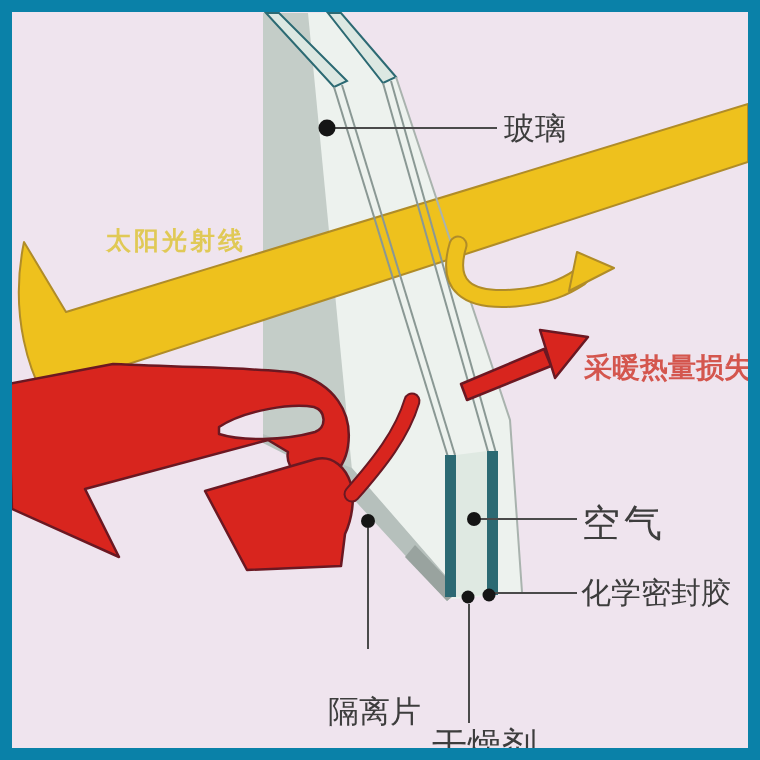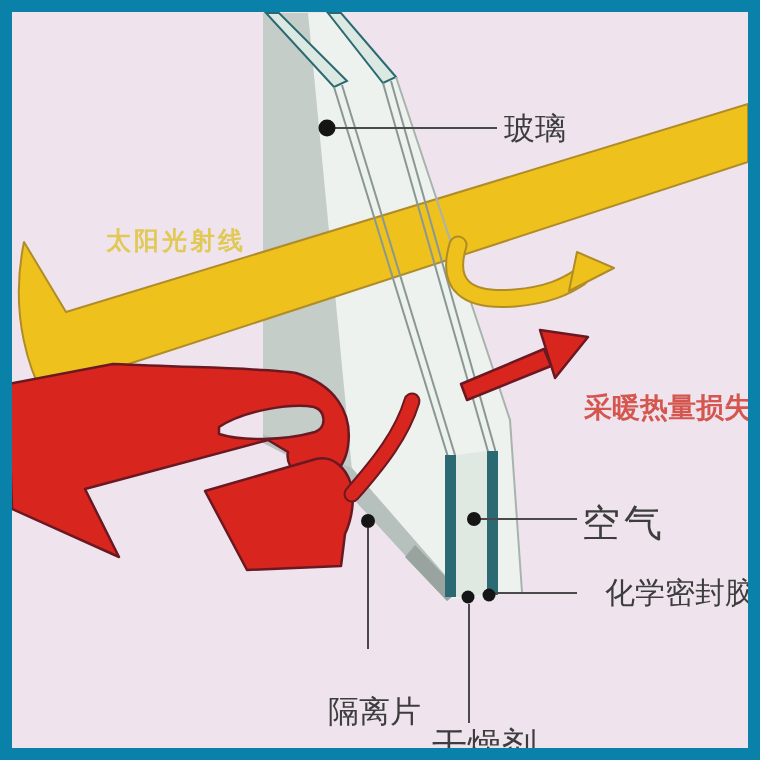--- a/index.html
+++ b/index.html
@@ -28,23 +28,23 @@
   .sun-over{stroke:var(--sun,#eec11d);stroke-width:15;fill:none;stroke-linecap:round;}
   .heat{fill:var(--heat,#d8251e);stroke:#6b1822;stroke-width:2.5;stroke-linejoin:round;}
   .heat-tail-under{stroke:#6b1822;stroke-width:17;fill:none;stroke-linecap:round;}
   .heat-tail-over{stroke:var(--heat,#d8251e);stroke-width:13;fill:none;stroke-linecap:round;}
   .dot{fill:#151515;}
   .leader{stroke:#4a4a4a;stroke-width:2;fill:none;}
   
   .lbl{position:absolute;white-space:nowrap;line-height:1.1;text-align:right;}
   .lbl-sunlight{left:50px;top:215px;font-size:25px;letter-spacing:3px;color:var(--sun_text,#e0c84e);font-weight:bold;opacity:.95;margin-left:44px;}
   .lbl-glass{left:492px;top:100px;font-size:31px;color:var(--text,#3d3d3d);}
-  .lbl-heatloss{left:572px;top:341px;font-size:28px;color:var(--heat_text,#d4564e);font-weight:bold;margin-top:40px;}
+  .lbl-heatloss{left:572px;top:341px;font-size:28px;color:var(--heat_text,#d4564e);font-weight:bold;}
   .lbl-air{left:570px;top:491px;font-size:38px;letter-spacing:4px;color:var(--text,#3d3d3d);}
-  .lbl-sealant{left:569px;top:564px;font-size:30px;color:var(--text,#3d3d3d);margin-left:24px;}
+  .lbl-sealant{left:569px;top:564px;font-size:30px;color:var(--text,#3d3d3d);}
   .lbl-spacer{left:316px;top:643px;font-size:31px;color:var(--text,#3d3d3d);margin-top:40px;}
   .lbl-desiccant{left:420px;top:714px;font-size:35px;color:var(--text,#3d3d3d);}
 </style>
 </head>
 <body>
 
 <div class="stage">
   <svg class="art" viewBox="0 0 760 760">
 
     <g>

